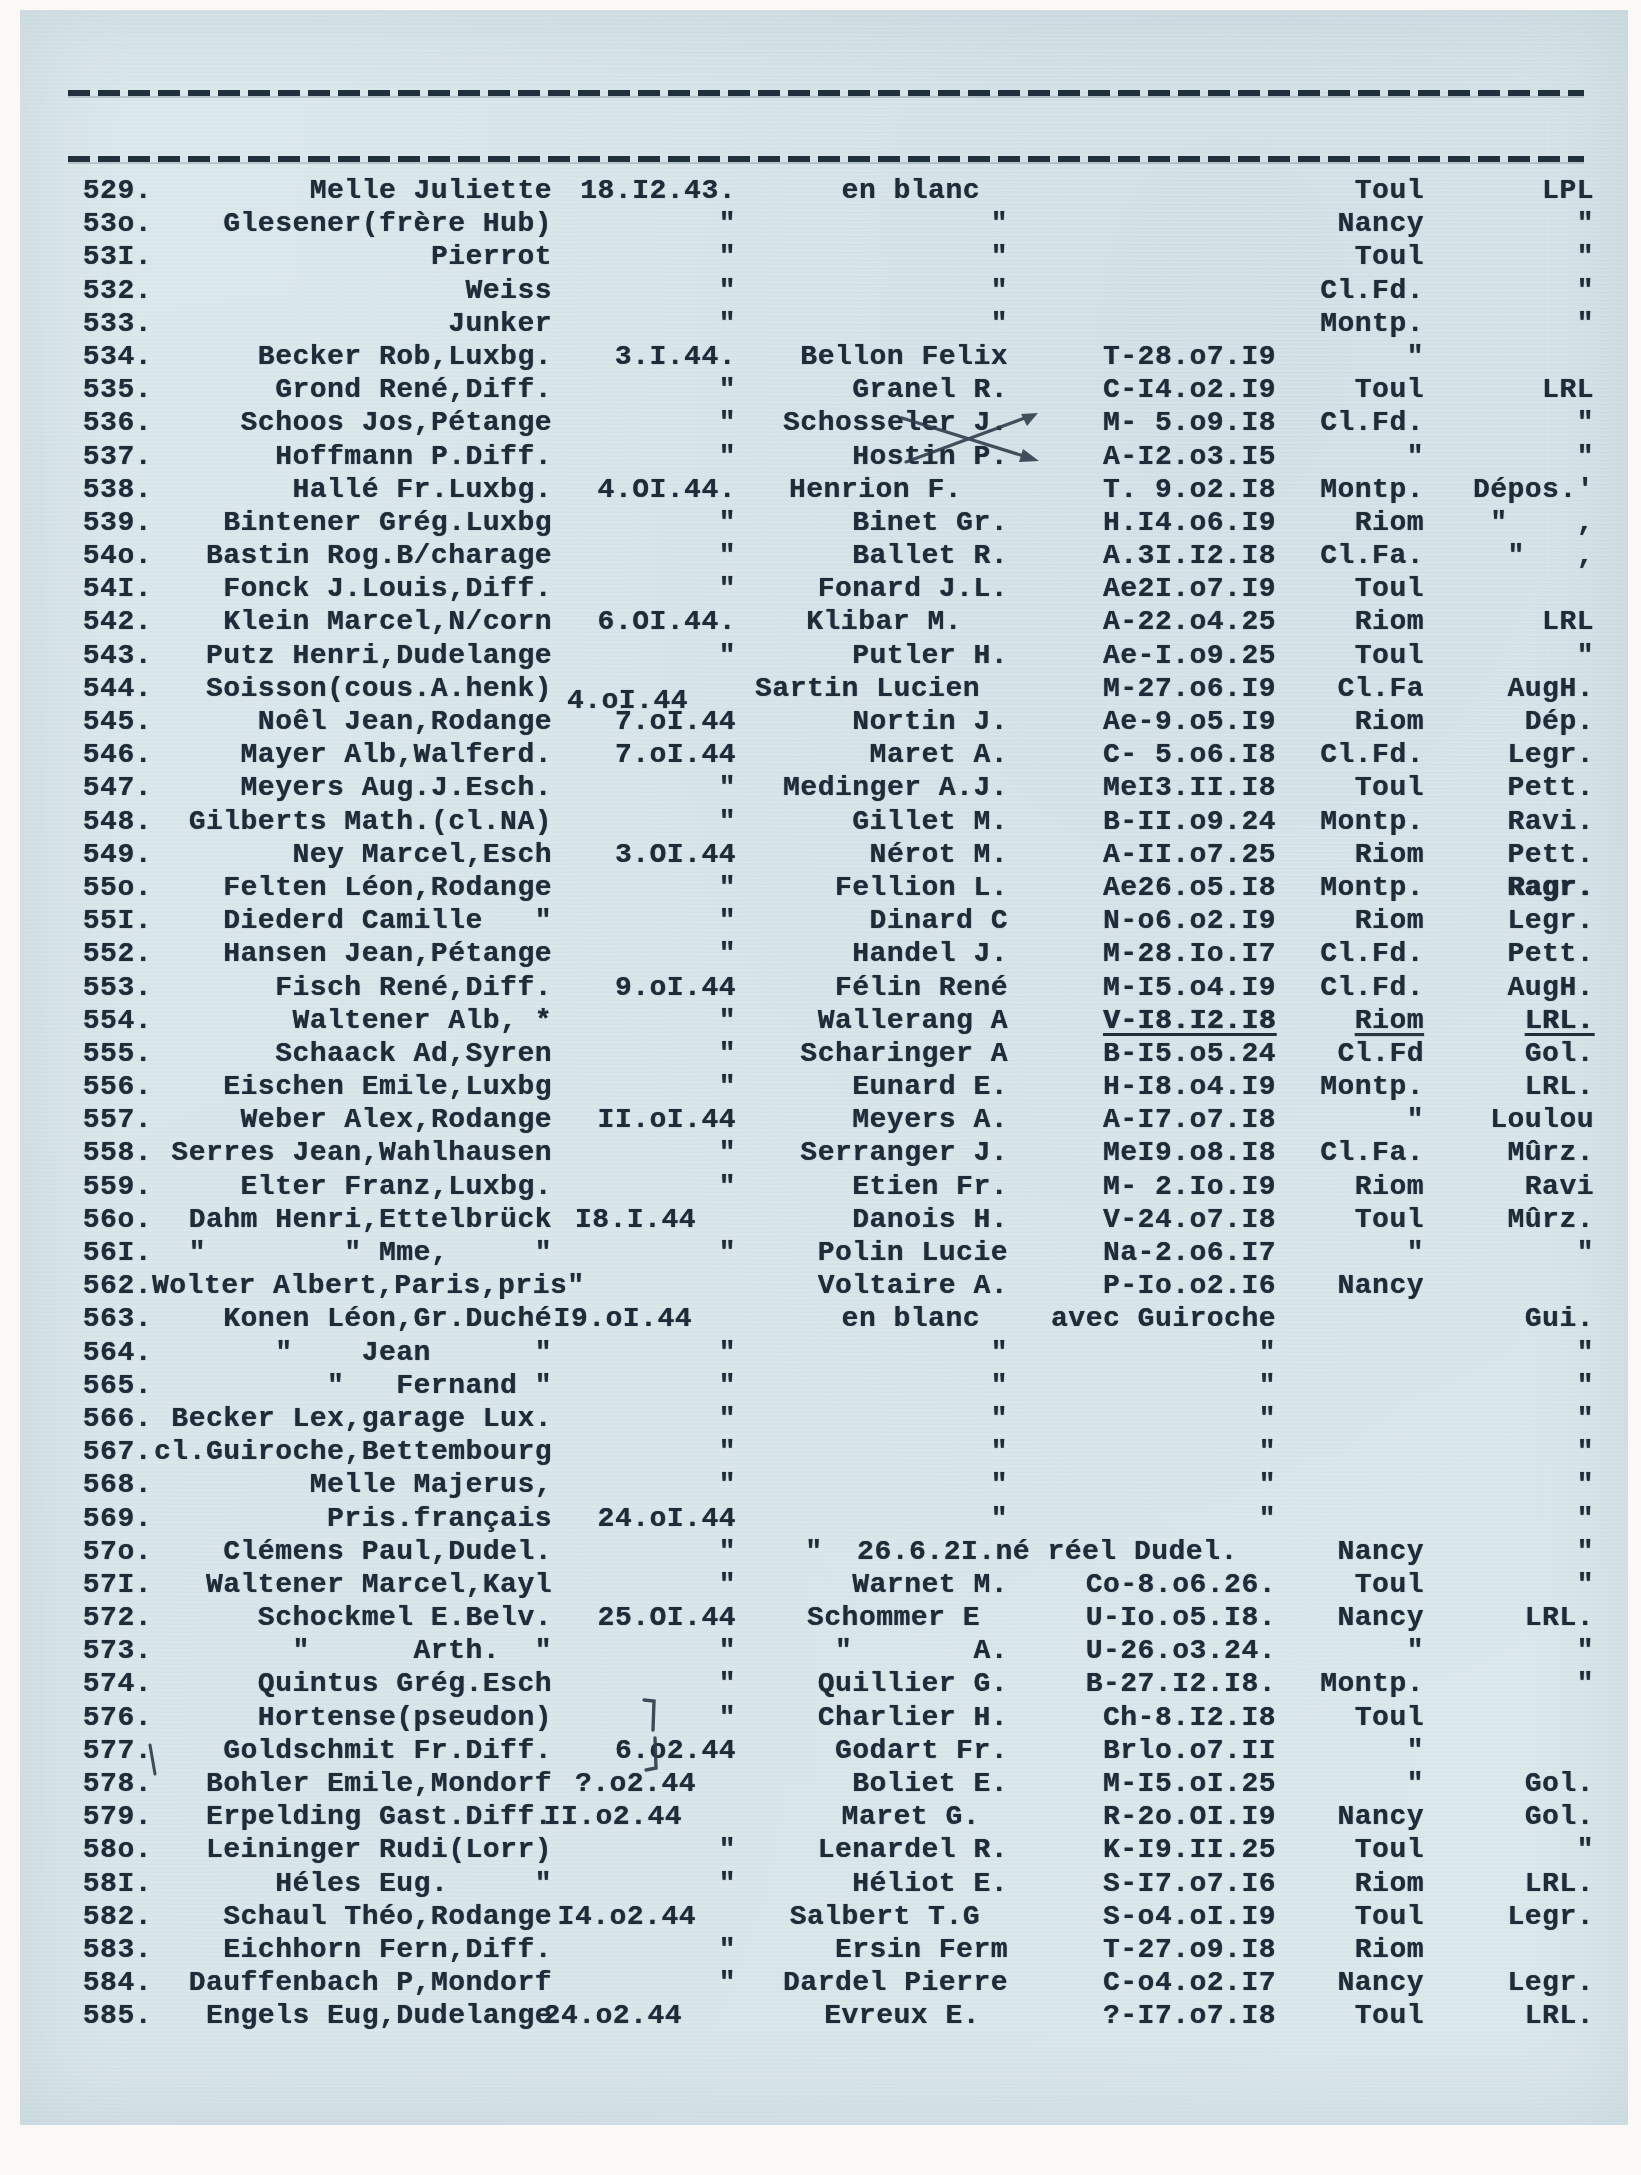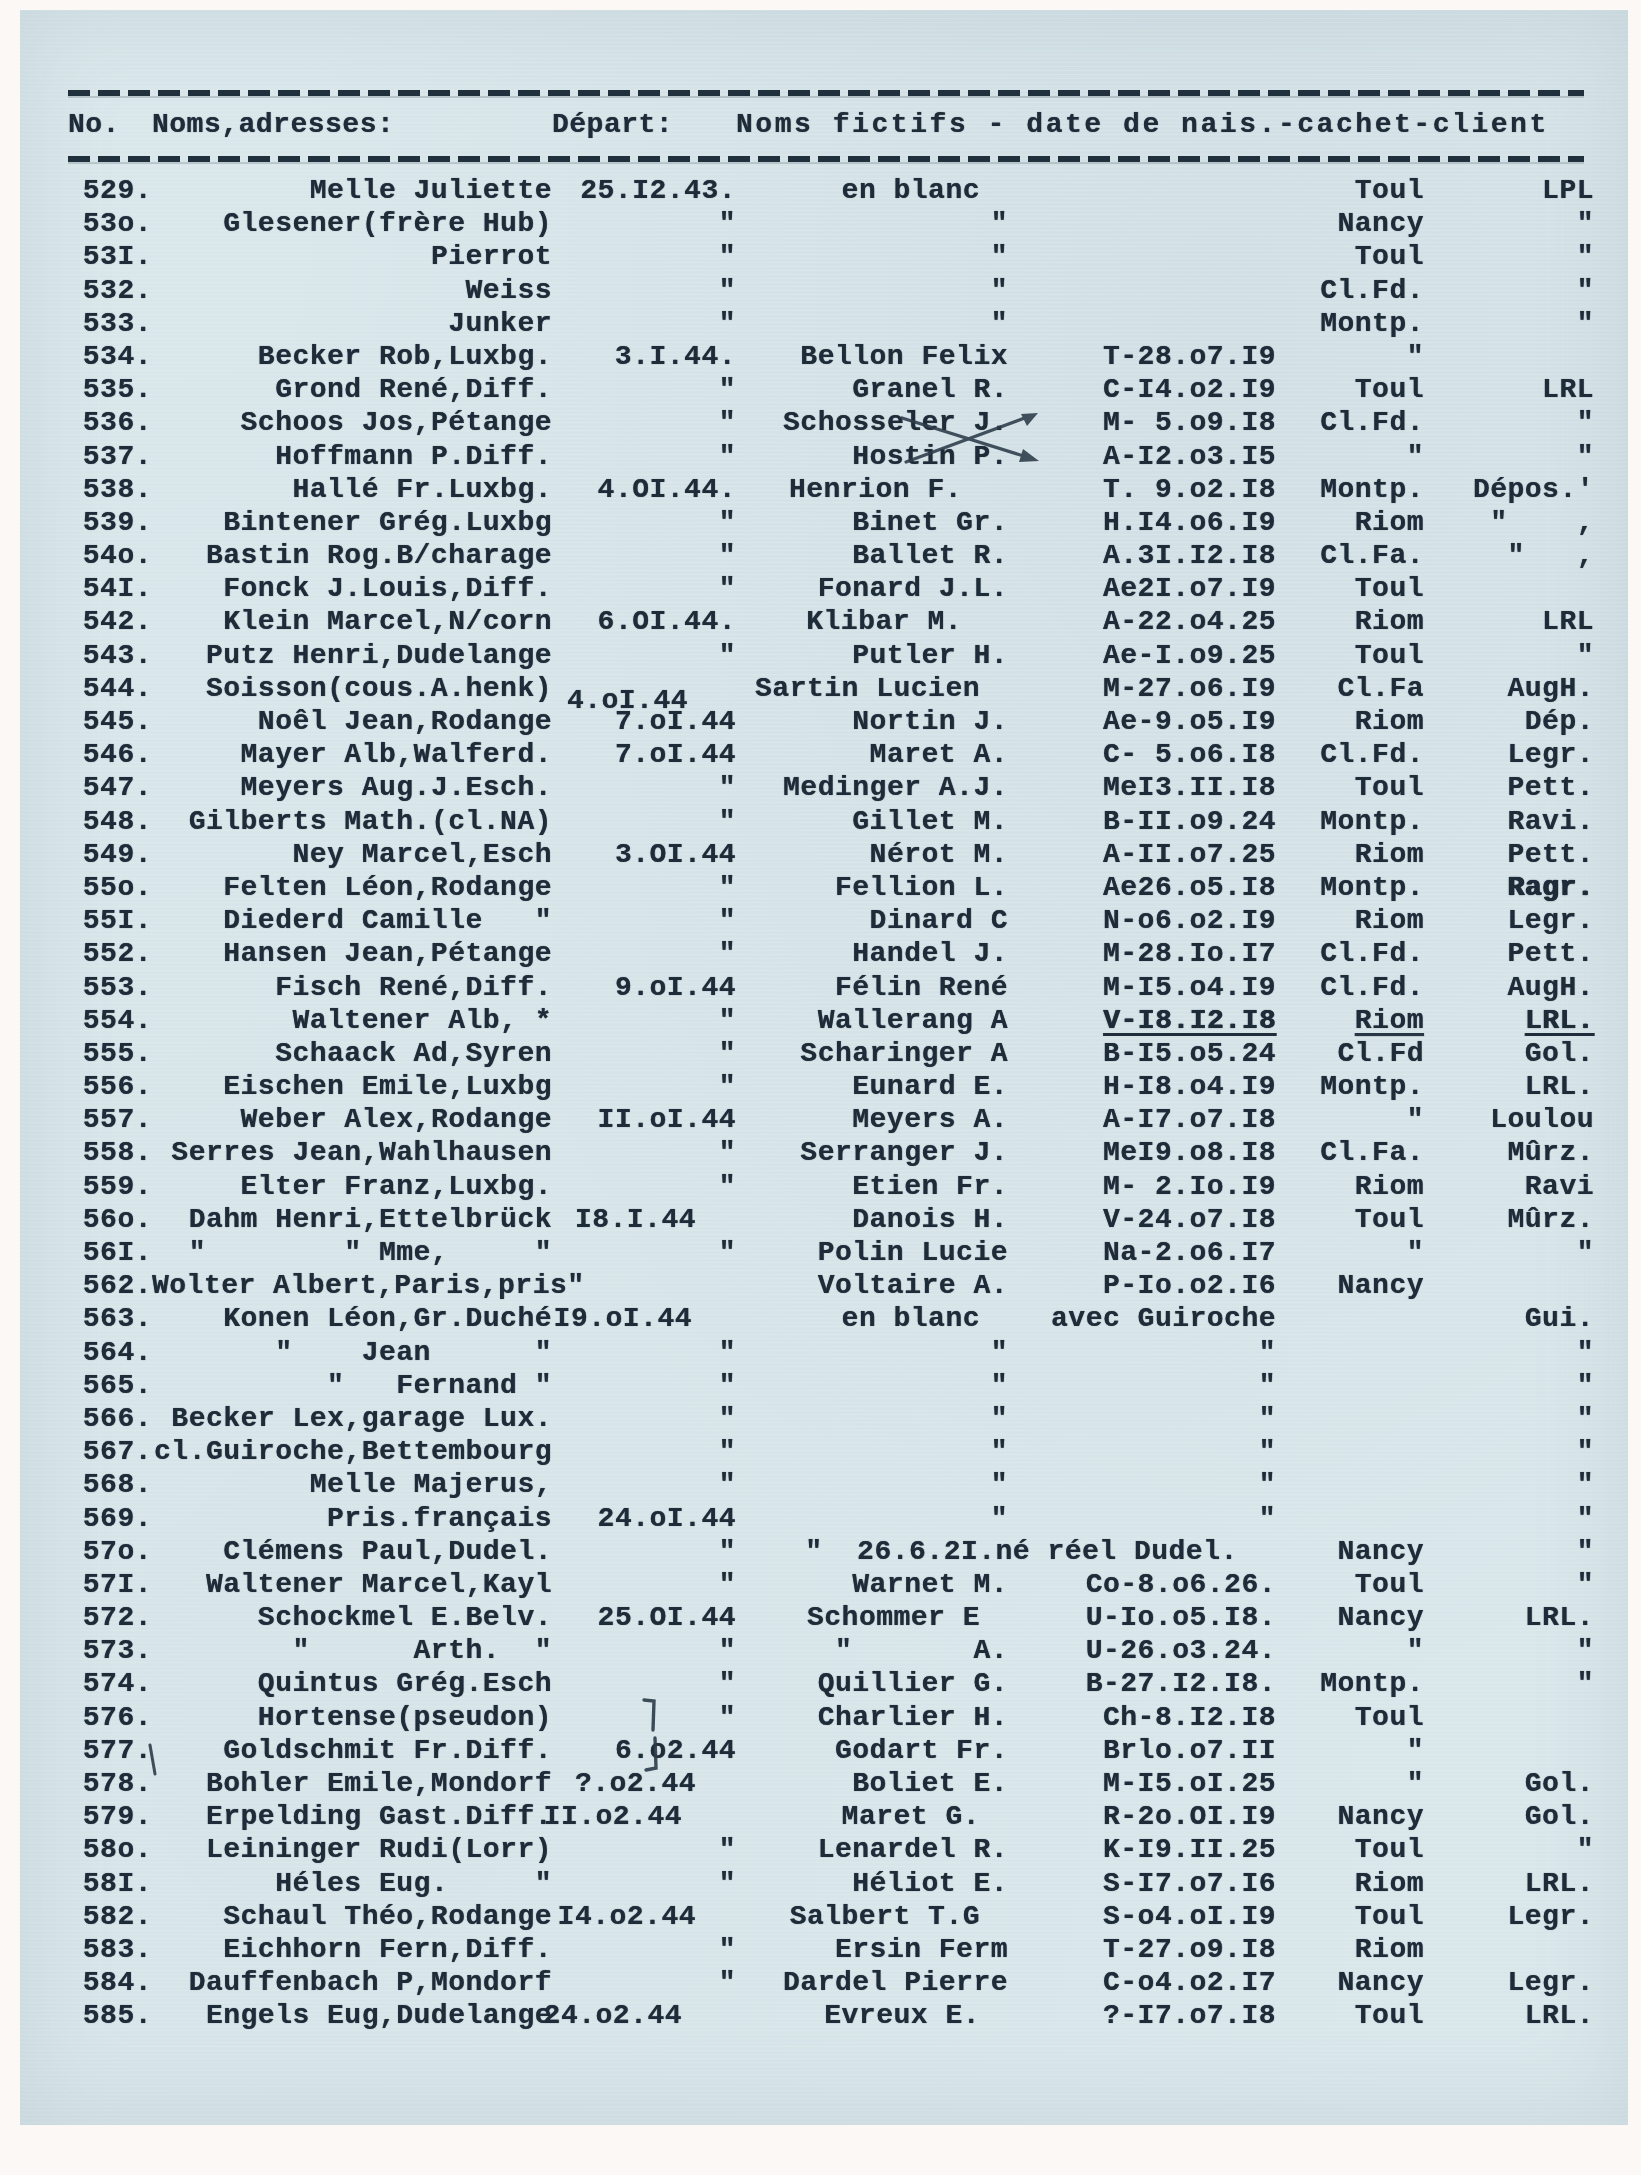--- a/index.html
+++ b/index.html
@@ -74,31 +74,25 @@
   }
   .mark-svg{position:absolute;pointer-events:none;}
 </style>
 </head>
 <body>
 
 <div class="paper">
 
   <div class="rule rule-top"></div>
 
-  <div class="hrow ink">
-    <span class="h-no">No.</span>
-    <span class="h-name">Noms,adresses:</span>
-    <span class="h-dep">Départ:</span>
-    <span class="h-fic">Noms fictifs - date de nais.-cachet-client</span>
-  </div>
 
   <div class="rule rule-mid"></div>
 
   <div class="rows ink">
-      <div class="row ficpull28"><div class="cell no">529.</div><div class="cell name">Melle Juliette</div><div class="cell dep">25.I2.43.</div><div class="cell fic">en blanc</div><div class="cell dob"></div><div class="cell cac">Toul</div><div class="cell cli">LPL</div></div>
+      <div class="row ficpull28"><div class="cell no">529.</div><div class="cell name">Melle Juliette</div><div class="cell dep">18.I2.43.</div><div class="cell fic">en blanc</div><div class="cell dob"></div><div class="cell cac">Toul</div><div class="cell cli">LPL</div></div>
       <div class="row"><div class="cell no">53o.</div><div class="cell name">Glesener(frère Hub)</div><div class="cell dep">     "</div><div class="cell fic">    "</div><div class="cell dob"></div><div class="cell cac">Nancy</div><div class="cell cli"> "</div></div>
       <div class="row"><div class="cell no">53I.</div><div class="cell name">Pierrot</div><div class="cell dep">     "</div><div class="cell fic">    "</div><div class="cell dob"></div><div class="cell cac">Toul</div><div class="cell cli"> "</div></div>
       <div class="row"><div class="cell no">532.</div><div class="cell name">Weiss</div><div class="cell dep">     "</div><div class="cell fic">    "</div><div class="cell dob"></div><div class="cell cac">Cl.Fd.</div><div class="cell cli"> "</div></div>
       <div class="row"><div class="cell no">533.</div><div class="cell name">Junker</div><div class="cell dep">     "</div><div class="cell fic">    "</div><div class="cell dob"></div><div class="cell cac">Montp.</div><div class="cell cli"> "</div></div>
       <div class="row"><div class="cell no">534.</div><div class="cell name">Becker Rob,Luxbg.</div><div class="cell dep">  3.I.44.</div><div class="cell fic">Bellon Felix</div><div class="cell dob">T-28.o7.I9</div><div class="cell cac"> "</div><div class="cell cli"></div></div>
       <div class="row"><div class="cell no">535.</div><div class="cell name">Grond René,Diff.</div><div class="cell dep">     "</div><div class="cell fic">Granel R.</div><div class="cell dob">C-I4.o2.I9</div><div class="cell cac">Toul</div><div class="cell cli">LRL</div></div>
       <div class="row"><div class="cell no">536.</div><div class="cell name">Schoos Jos,Pétange</div><div class="cell dep">     "</div><div class="cell fic">Schosseler J.</div><div class="cell dob">M- 5.o9.I8</div><div class="cell cac">Cl.Fd.</div><div class="cell cli"> "</div></div>
       <div class="row"><div class="cell no">537.</div><div class="cell name">Hoffmann P.Diff.</div><div class="cell dep">     "</div><div class="cell fic">Hostin P.</div><div class="cell dob">A-I2.o3.I5</div><div class="cell cac"> "</div><div class="cell cli"> "</div></div>
       <div class="row ficpull46"><div class="cell no">538.</div><div class="cell name">Hallé Fr.Luxbg.</div><div class="cell dep">4.OI.44.</div><div class="cell fic">Henrion F.</div><div class="cell dob">T. 9.o2.I8</div><div class="cell cac">Montp.</div><div class="cell cli">Dépos.'</div></div>
       <div class="row"><div class="cell no">539.</div><div class="cell name">Bintener Grég.Luxbg</div><div class="cell dep">     "</div><div class="cell fic">Binet Gr.</div><div class="cell dob">H.I4.o6.I9</div><div class="cell cac">Riom</div><div class="cell cli"> "    ,</div></div>

